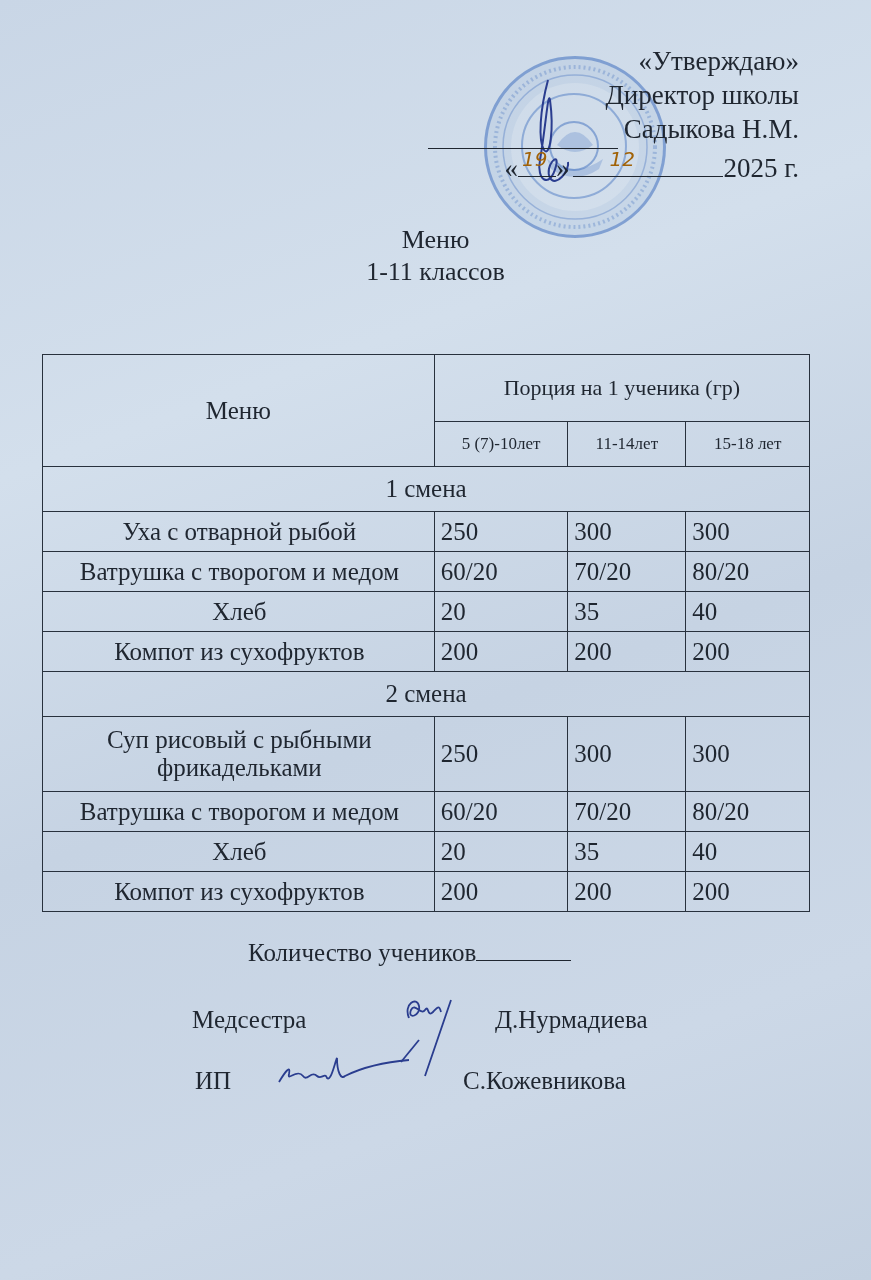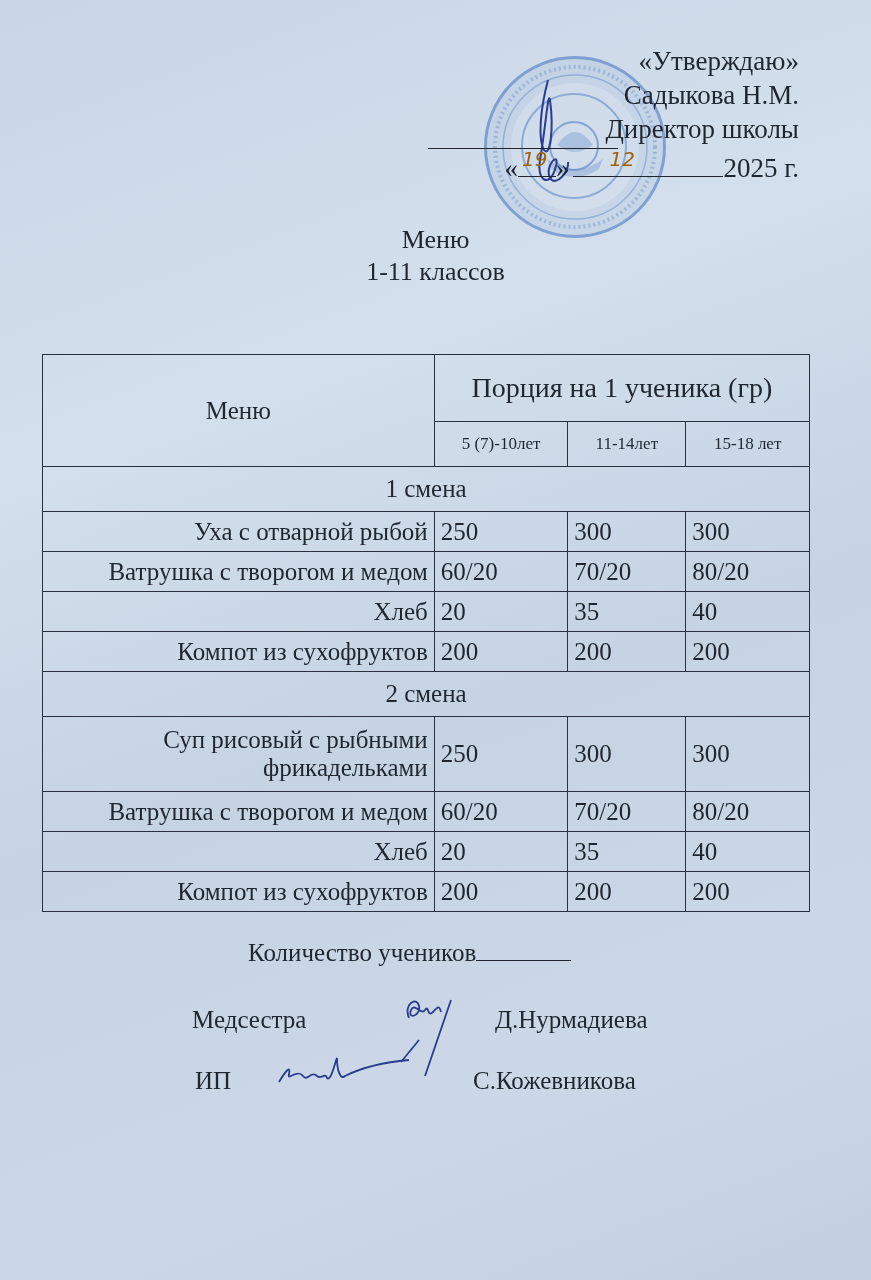--- a/index.html
+++ b/index.html
@@ -106,48 +106,48 @@
     width: 768px;
     border-collapse: collapse;
     font-size: 25px;
   }
   table.menu td, table.menu th {
     border: 1.5px solid #28313d;
     font-weight: normal;
     padding: 0 6px;
   }
   .hdr-menu { width: 392px; text-align: center; }
-  .hdr-portion { text-align: center; height: 66px; font-size: 28px; }
+  .hdr-portion { text-align: center; height: 66px; font-size: 22px; }
   .hdr-age { text-align: center; font-size: 17px; height: 44px; }
   .col1 { width: 124px; }
   .col2 { width: 108px; }
   .col3 { width: 114px; }
   .shift-row td { text-align: center; height: 44px; }
   .item-row td { height: 39px; }
-  .item-row td.name { text-align: right; padding-left: 8px; }
+  .item-row td.name { text-align: center; padding-left: 8px; }
   .item-row td.val { text-align: left; }
   .item-row.tall td { height: 74px; line-height: 28px; }
   .footer {
     position: absolute;
     font-size: 25px;
   }
   .count {
     left: 248px;
     top: 938px;
   }
   .count .blank {
     display: inline-block;
     width: 95px;
     border-bottom: 1.5px solid #1f2630;
     height: 22px;
   }
   .nurse-label { left: 192px; top: 1006px; }
   .nurse-name { left: 495px; top: 1006px; }
   .ip-label { left: 195px; top: 1067px; }
-  .ip-name { left: 473px; top: 1067px; }
+  .ip-name { left: 463px; top: 1067px; }
   .sig {
     position: absolute;
   }
 </style>
 </head>
 <body>
 
 <div class="stamp">
   <svg width="176" height="176" viewBox="0 0 176 176">
     <circle cx="88" cy="88" r="72" fill="none" stroke="rgba(62,110,190,0.35)" stroke-width="1.5"></circle>
@@ -160,22 +160,22 @@
   <div class="inner"></div>
   <div class="emblem"></div>
 </div>
 
 <svg class="sig-director" width="80" height="130" viewBox="0 0 80 130">
   <path d="M38 10 C30 40, 28 70, 34 80 C40 88, 44 60, 40 30 C38 20, 36 55, 30 90 C26 110, 40 120, 46 96 C50 80, 34 96, 40 108 C46 118, 60 100, 58 92" fill="none" stroke="#2a3d8f" stroke-width="2"></path>
 </svg>
 
 <div class="approve">
   <span class="line">«Утверждаю»</span>
+  <span class="line">Директор школы</span>
   <span class="line">Садыкова Н.М.</span>
-  <span class="line">Директор школы</span>
 </div>
 <div class="sign-underline"></div>
 
 <div class="date-line">
   <span>«</span>
   <span class="u" style="width:38px">
     <span class="hand" style="left:4px">19</span>
   </span>
   <span>»</span>
   <span class="u" style="width:150px; margin-left:4px">

